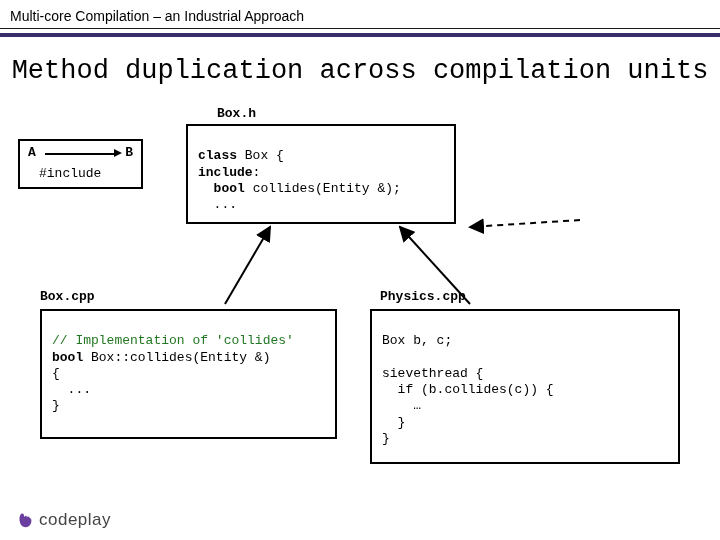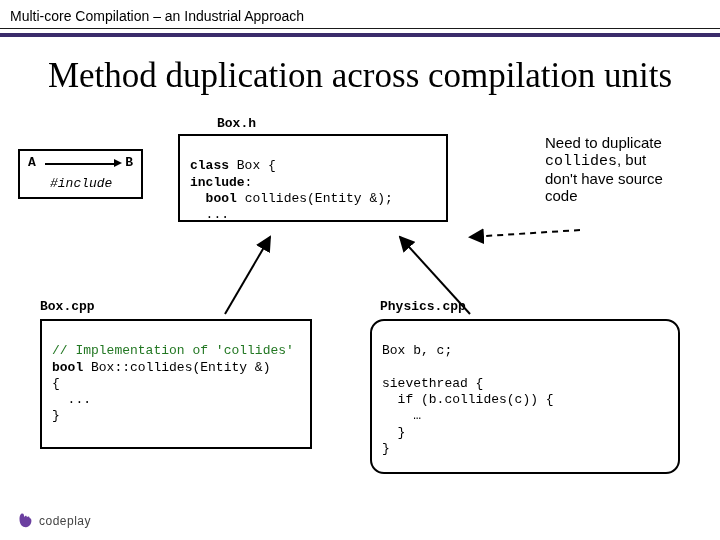--- a/index.html
+++ b/index.html
@@ -22,22 +22,22 @@
     position: relative;
   }
   .hr-lines::after {
     content: "";
     position: absolute;
     left: 0; right: 0; top: 4px;
     border-top: 4px solid #3a2b6b;
   }
   .title {
     text-align: center;
-    font-size: 35px;
-    font-family: Liberation Serif, serif;
+    font-size: 27px;
+    font-family: Liberation Mono, monospace;
     margin: 24px 0 18px 0;
   }
   .stage { position: relative; width: 720px; height: 430px; }
   .codebox {
     position: absolute;
     border: 2px solid #000;
     background: #fff;
     padding: 6px 10px;
     font-family: "Courier New", monospace;
     font-size: 13px;
@@ -88,21 +88,21 @@
   svg.connectors {
     position: absolute;
     left: 0; top: 0;
     width: 720px; height: 430px;
     pointer-events: none;
   }
   .logo {
     position: absolute;
     left: 14px; bottom: 10px;
     font-family: "Comic Sans MS", cursive, sans-serif;
-    font-size: 12px;
+    font-size: 17px;
     color: #444;
     letter-spacing: 0.5px;
   }
   .hand {
     display: inline-block;
     width: 22px; height: 22px;
     vertical-align: -5px;
     margin-right: 3px;
   }
 </style>
@@ -120,53 +120,47 @@
       <marker id="ah" markerWidth="8" markerHeight="8" refX="7" refY="4" orient="auto">
         <path d="M0,0 L8,4 L0,8 z" fill="#000"></path>
       </marker>
     </defs>
     <line x1="225" y1="200" x2="270" y2="123" stroke="#000" stroke-width="2" marker-end="url(#ah)"></line>
     <line x1="470" y1="200" x2="400" y2="123" stroke="#000" stroke-width="2" marker-end="url(#ah)"></line>
     <line x1="580" y1="116" x2="470" y2="123" stroke="#000" stroke-width="2" stroke-dasharray="6 5" marker-end="url(#ah)"></line>
   </svg>
 
   <div class="label" style="left:217px; top:2px;">Box.h</div>
-  <div class="codebox" style="left:178px; top:20px; width:270px; height:88px;">
+  <div class="codebox" style="left:186px; top:20px; width:270px; height:100px;">
 <span><span class="kw">class</span> Box {
 <span class="kw">include</span>:
   <span class="kw">bool</span> collides(Entity &amp;);
   ...</span>
   </div>
 
   <div class="include-box" style="left:18px; top:35px; width:125px; height:50px;">
     <span class="A" style="left:8px; top:4px;">A</span>
     <span class="B" style="right:8px; top:4px;">B</span>
     <div class="arrow-line" style="left:25px; top:12px; width:70px;"></div>
     <div class="arrow-head" style="left:94px; top:8px;"></div>
-    <span class="inc" style="left:30px; top:25px;font-style:italic;">#include</span>
+    <span class="inc" style="left:19px; top:25px;">#include</span>
   </div>
 
-  <div class="note" style="left:545px; top:20px; width:165px;">
-    <span>Need to duplicate</span><br>
-    <span class="mono">collides</span><span>, but</span><br>
-    <span>don't have source</span><br>
-    <span>code</span>
-  </div>
 
   <div class="label" style="left:40px; top:185px;">Box.cpp</div>
-  <div class="codebox" style="left:40px; top:205px; width:272px; height:130px;">
+  <div class="codebox" style="left:40px; top:205px; width:297px; height:130px;">
 <span class="cmt">// Implementation of 'collides'</span>
 <span><span class="kw">bool</span> Box::collides(Entity &amp;)
 {
   ...
 }</span>
   </div>
 
   <div class="label" style="left:380px; top:185px;">Physics.cpp</div>
-  <div class="codebox" style="left:370px; top:205px; width:310px; height:155px;border-radius:14px;">
+  <div class="codebox" style="left:370px; top:205px; width:310px; height:155px;">
 <span>Box b, c;
 
 sievethread {
   if (b.collides(c)) {
     …
   }
 }</span>
   </div>
 
 </div>

